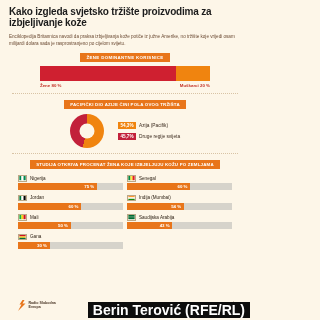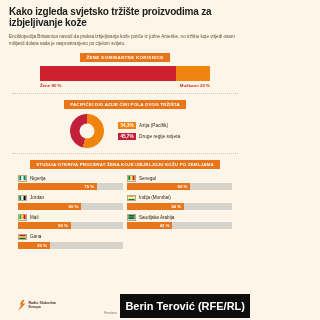--- a/index.html
+++ b/index.html
@@ -118,22 +118,22 @@
     position:absolute; left:104px; bottom:5px;
     font-size:3.3px; color:#8a7258; line-height:1.3; max-width:56px;
   }
   .izvor-label {
     position:absolute; right:9px; bottom:15px;
     font-size:3.3px; color:#8a7258;
   }
   .caption-overlay {
     position:absolute; right:0; bottom:2px;
     background:#0d0d0d; color:#fff;
-    font-size:11px; font-weight:bold;
-    padding:6px 5px;
+    font-size:14px; font-weight:bold;
+    padding:0 5px;
     white-space:nowrap;
   }
 </style>
 </head>
 <body>
 
 <div class="page">
 
   <h1 class="title">Kako izgleda svjetsko tržište proizvodima za izbjeljivanje kože</h1>
   <p class="subtitle">Enciklopedija Britannica navodi da praksa izbjeljivanja kože potiče iz južne Amerike, no tržište koje vrijedi osam milijardi dolara sada je rasprostranjeno po cijelom svijetu.</p>

